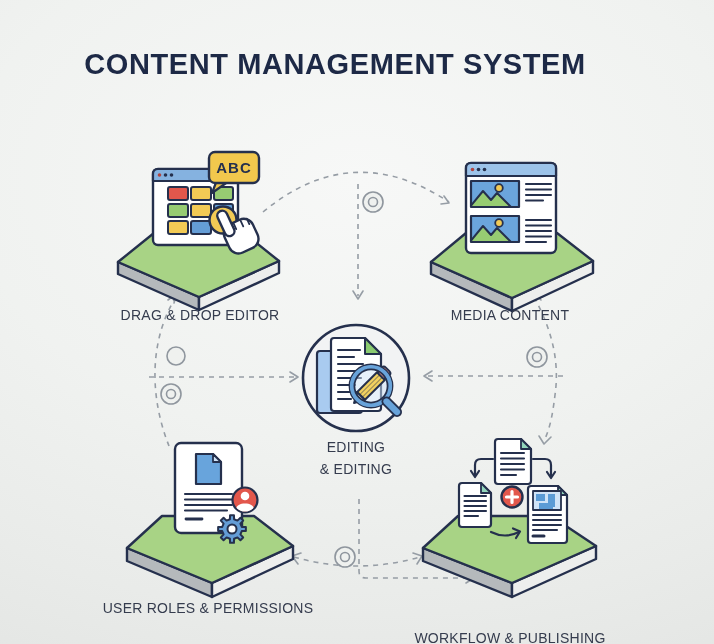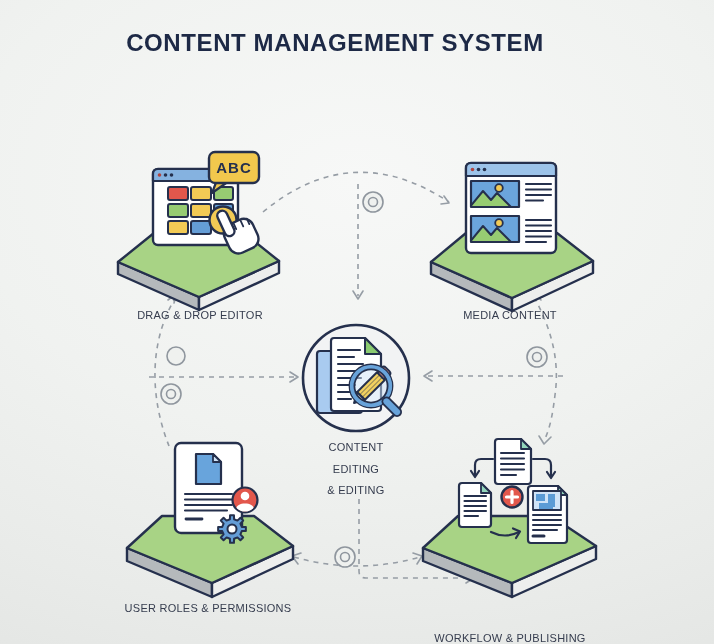--- a/index.html
+++ b/index.html
@@ -2,25 +2,25 @@
 <html><head>
 <meta charset="utf-8">
 <style>
   html,body{margin:0;padding:0;background:#e8eae8;}
   .stage{
     position:relative;width:714px;height:644px;overflow:hidden;
     font-family:"Liberation Sans", sans-serif;
     background:radial-gradient(ellipse 120% 90% at 50% 28%, #f7f8f7 0%, #f0f2f0 45%, #e9ebe9 75%, #e2e4e2 100%);
   }
   .title{
-    position:absolute;top:29px;left:0;width:670px;text-align:center;
-    font-size:24px;font-weight:bold;letter-spacing:.6px;color:#1d2946;
+    position:absolute;top:48px;left:0;width:670px;text-align:center;
+    font-size:29px;font-weight:bold;letter-spacing:.6px;color:#1d2946;
   }
   .node-label{
-    position:absolute;text-align:center;font-size:11px;font-weight:500;
+    position:absolute;text-align:center;font-size:14px;font-weight:500;
     letter-spacing:.25px;color:#353c4e;line-height:21.5px;white-space:nowrap;
   }
   .lbl-drag{left:95px;top:305px;width:210px;}
   .lbl-media{left:405px;top:305px;width:210px;}
   .lbl-center{left:276px;top:437px;width:160px;white-space:normal;}
   .lbl-user{left:88px;top:598px;width:240px;}
   .lbl-work{left:395px;top:628px;width:230px;}
   svg{position:absolute;top:0;left:0;}
   .dash{fill:none;stroke:#969da5;stroke-width:1.6;stroke-dasharray:5 5;}
   .chev{fill:none;stroke:#969da5;stroke-width:1.6;stroke-linecap:round;stroke-linejoin:round;}
@@ -265,20 +265,19 @@
       <g>
         <path class="ink" d="M491 532 Q 505 539 519 532" fill="none" stroke-width="2.2"></path>
         <path class="ink" d="M513 528.5 L520 531.5 L516 538" fill="none" stroke-width="2.2"></path>
       </g>
     </g>
   </svg>
 
   <div class="node-label lbl-drag">DRAG &amp; DROP EDITOR</div>
   <div class="node-label lbl-media">MEDIA CONTENT</div>
   <div class="node-label lbl-center">
-    <div>CONTENT</div>
     <div>EDITING</div>
     <div>&amp; EDITING</div>
   </div>
   <div class="node-label lbl-user">USER ROLES &amp; PERMISSIONS</div>
   <div class="node-label lbl-work">WORKFLOW &amp; PUBLISHING</div>
 
 </div>
 
 </body></html>

